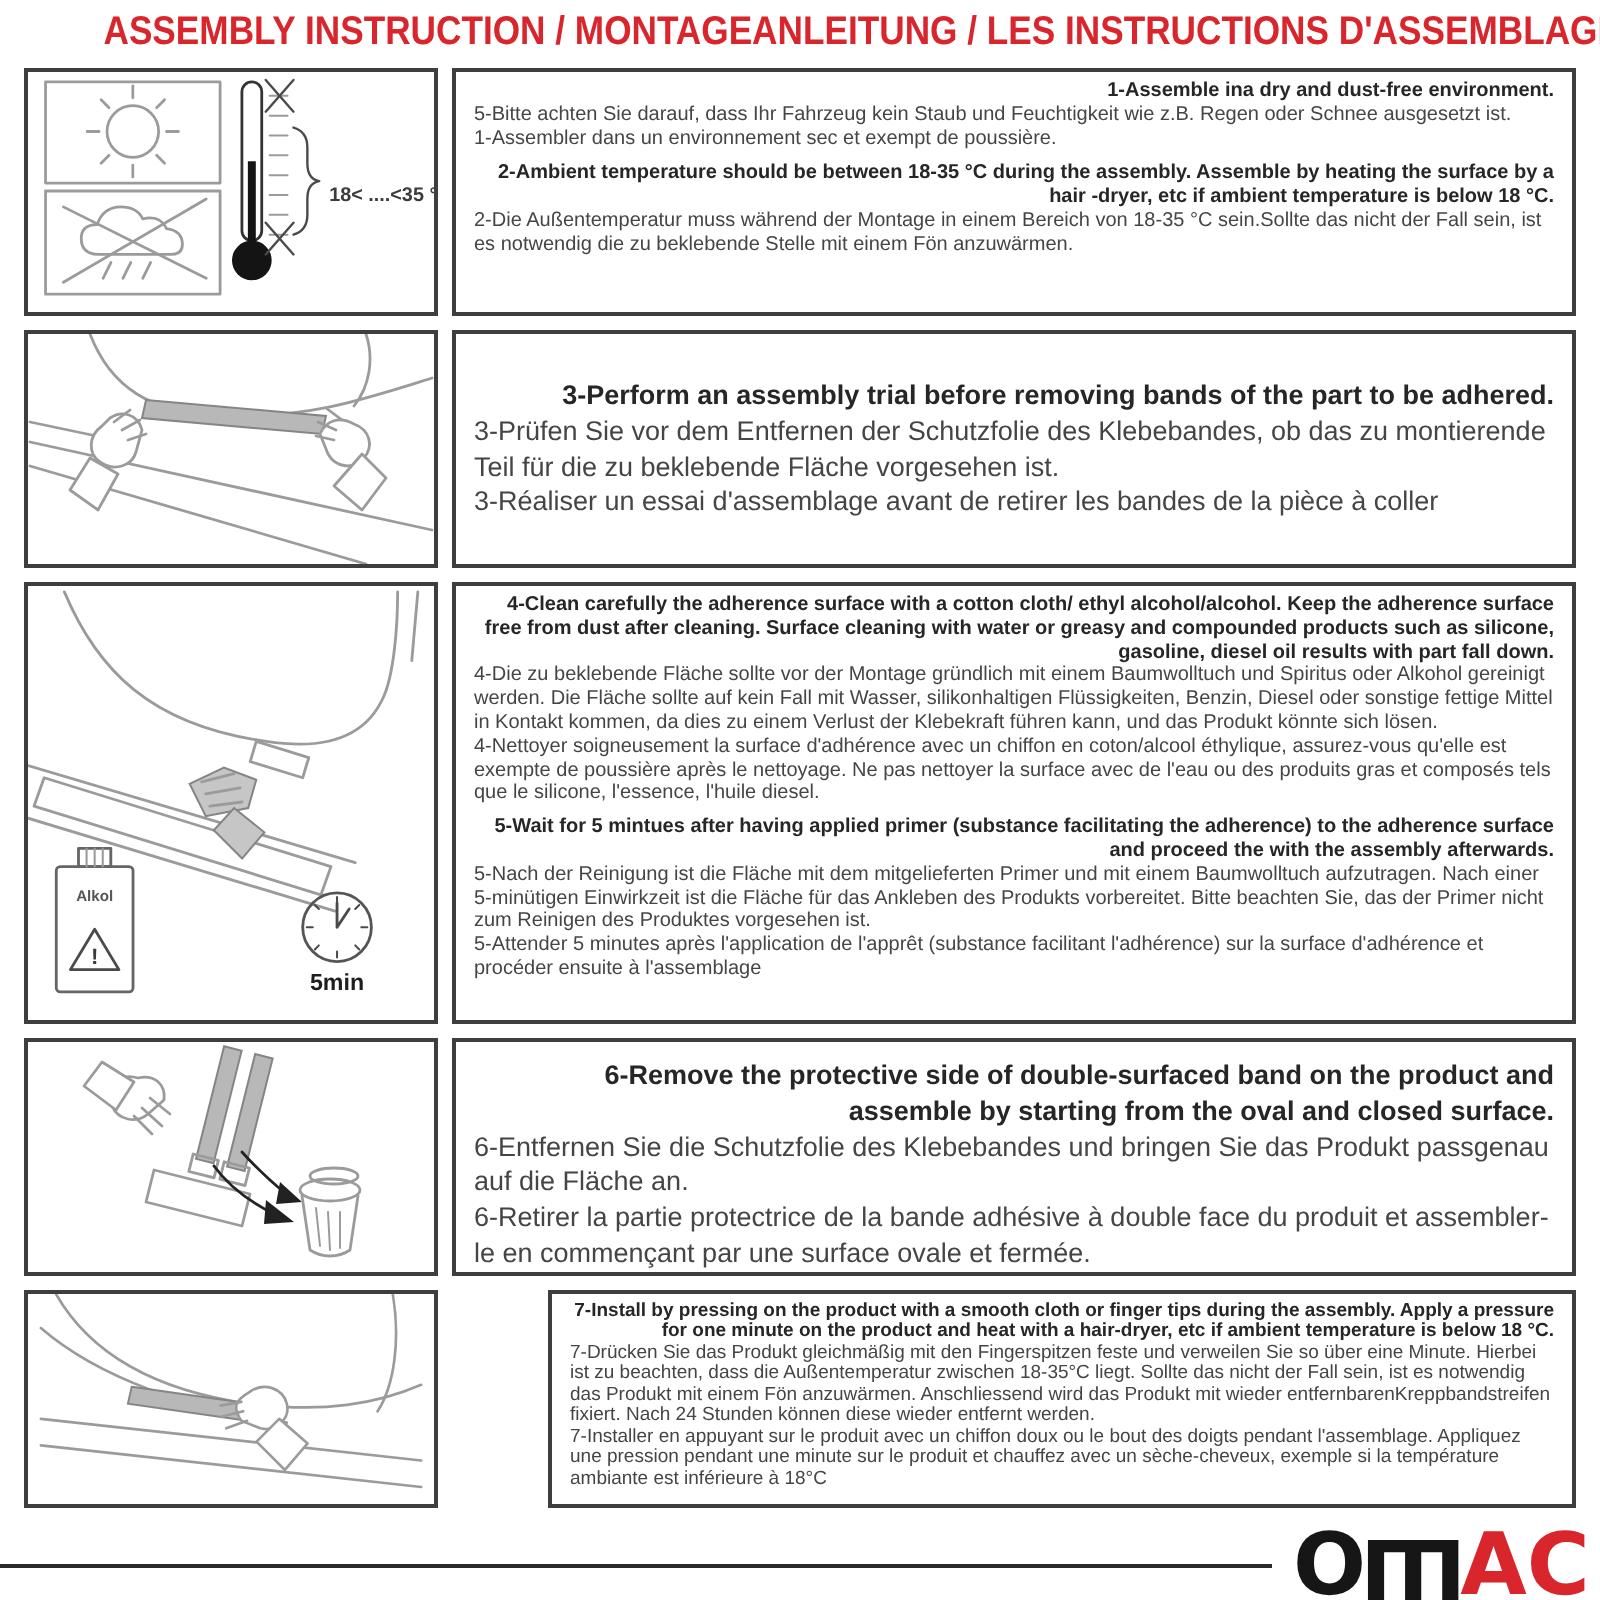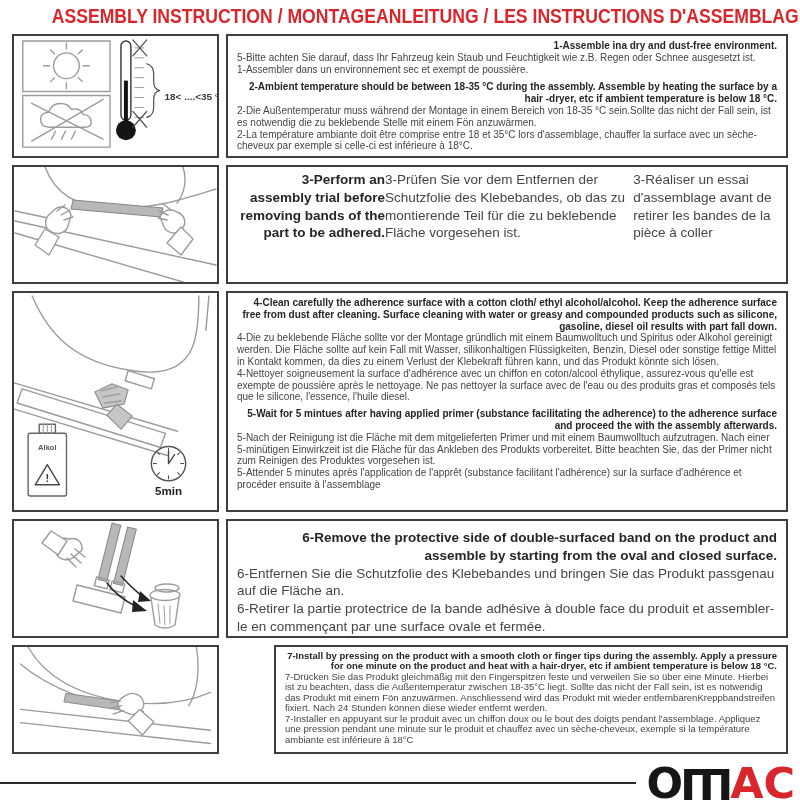--- a/index.html
+++ b/index.html
@@ -9,21 +9,21 @@
     font-weight:bold;white-space:nowrap;}
   h1.title span{display:inline-block;transform:scaleX(.88);transform-origin:center;}
   .row{display:flex;gap:7px;margin:0 12px 7px;}
   .illus{width:203px;flex:0 0 203px;border:2px solid #3e3e3e;background:#fff;overflow:hidden;}
   .illus svg{display:block;width:100%;height:100%;}
   .textbox{flex:1;border:2px solid #3e3e3e;padding:4px 9px;color:#454545;overflow:hidden;}
   .r1{height:124px;} .r2{height:119px;} .r3{height:221px;} .r4{height:119px;border-radius:13px;} .r5{height:109px;}
   .sm{font-size:10px;line-height:1.18;}
   .xs{font-size:9.5px;line-height:1.1;margin-left:48px;}
   .lg{font-size:13.5px;line-height:1.32;}
-  .r2 .textbox{display:flex;flex-direction:row;justify-content:center;}
+  .r2 .textbox{display:flex;flex-direction:column;justify-content:center;}
   .r4 .textbox{padding-top:8px;}
   p{margin:0;} p.en{font-weight:bold;color:#262626;text-align:right;}
   .gap{height:6px;} .gap-sm{height:5px;}
   .footer{display:flex;align-items:center;margin:6px 8px 0 0;height:44px;}
   .footer-rule{flex:1;border-top:2px solid #2a2a2a;margin-right:10px;}
   .logo{display:flex;align-items:center;line-height:1;font-family:"DejaVu Sans",sans-serif;
     font-weight:bold;font-size:43px;}
   .logo span{display:inline-block;margin-right:-3px;}
   .logo-black{color:#161616;} .logo-red{color:#d9262c;}
   .logo-m{transform:rotate(180deg);}
@@ -67,21 +67,20 @@
         </g>
       </svg>
     </div>
     <div class="textbox sm">
       <p class="en">1-Assemble ina dry and dust-free environment.</p>
       <p>5-Bitte achten Sie darauf, dass Ihr Fahrzeug kein Staub und Feuchtigkeit wie z.B. Regen oder Schnee ausgesetzt ist.</p>
       <p>1-Assembler dans un environnement sec et exempt de poussière.</p>
       <div class="gap"></div>
       <p class="en">2-Ambient temperature should be between 18-35 °C  during the assembly. Assemble by heating the surface by a hair -dryer, etc if ambient temperature is below 18 °C.</p>
       <p>2-Die Außentemperatur muss während der Montage in einem Bereich von 18-35 °C  sein.Sollte das nicht der Fall sein, ist es notwendig die zu beklebende Stelle mit einem Fön anzuwärmen.</p>
-      <p>2-La température ambiante doit être comprise entre 18 et 35°C lors d'assemblage, chauffer la surface avec un sèche-cheveux par exemple si celle-ci est inférieure à 18°C.</p>
     </div>
   </div>
 
   <div class="row r2">
     <div class="illus">
       <svg viewBox="0 0 201 115">
         <path class="ln" d="M30,0 C40,26 60,40 96,41 C140,42 166,33 201,22"></path>
         <path class="ln" d="M168,0 C172,12 170,26 162,36"></path>
         <path class="ln" d="M0,54 L201,98 M0,66 L168,115 M0,44 L38,52"></path>
         <polygon class="grayfill" points="58,33 148,41 146,50 56,42"></polygon>

